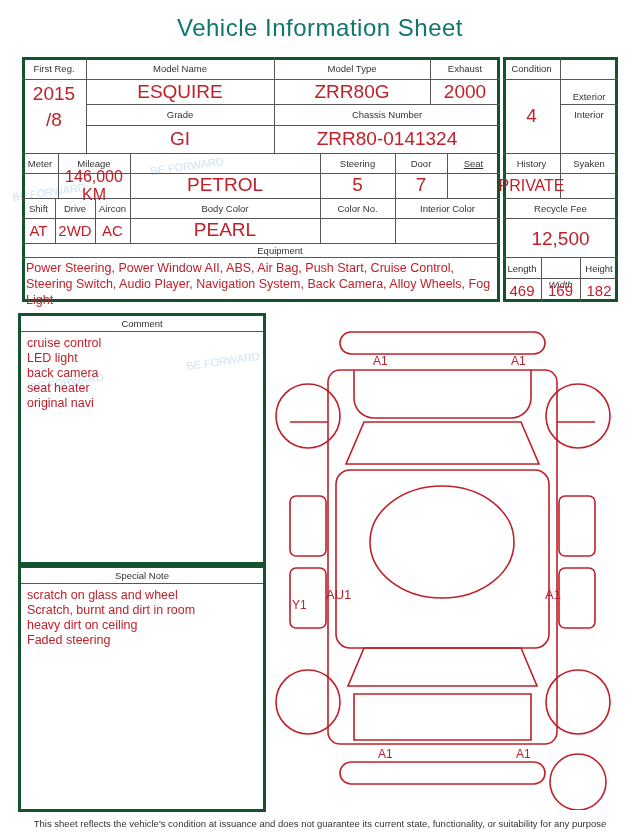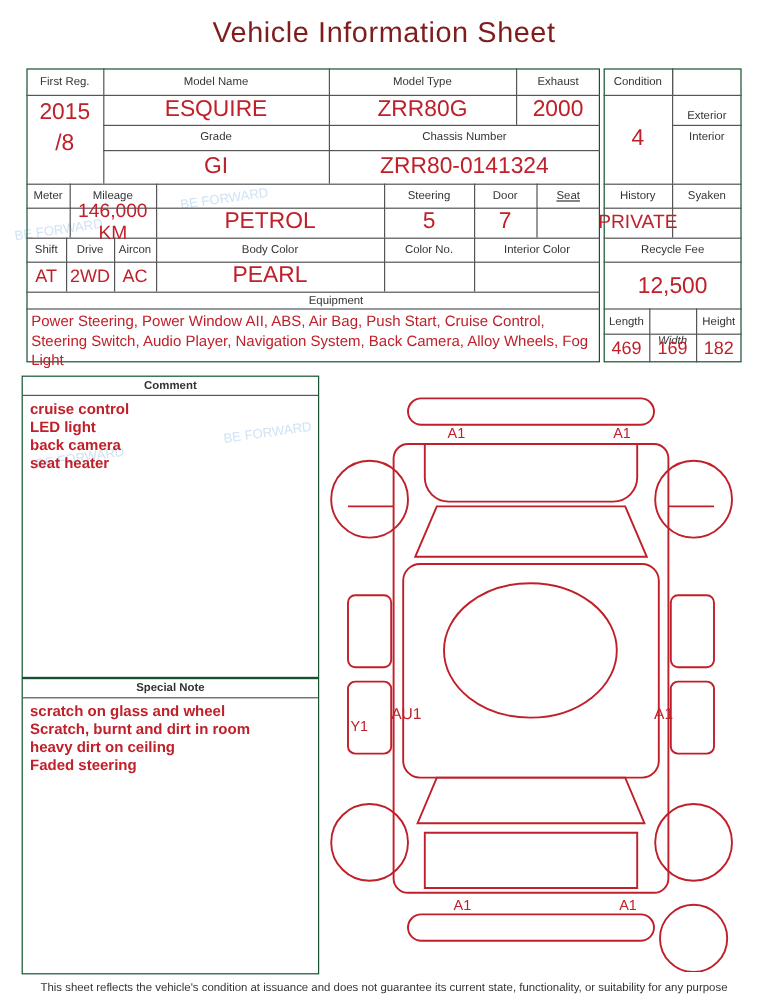--- a/index.html
+++ b/index.html
@@ -7,24 +7,24 @@
     width:640px;height:835px;
     background:#ffffff;
     font-family:"Liberation Sans", sans-serif;
     color:#333333;
     position:relative;
     overflow:hidden;
   }
   .sheet{position:absolute;left:0;top:0;width:640px;height:835px;}
   .title{
     position:absolute;left:0;top:14px;width:640px;text-align:center;
-    font-size:24px;color:#7f1d1d;letter-spacing:0.5px;
+    font-size:24px;color:#0f766e;letter-spacing:0.5px;
   }
   
-  .box{position:absolute;box-sizing:border-box;border:1px solid #14532d;font-weight:bold;}
+  .box{position:absolute;box-sizing:border-box;border:3px solid #14532d;}
   .lbl{
     font-size:9.5px;color:#333;text-align:center;
     display:flex;align-items:center;justify-content:center;
     box-sizing:border-box;
   }
   .val{
     color:#c0202a;text-align:center;
     display:flex;align-items:center;justify-content:center;
     box-sizing:border-box;
   }
@@ -188,20 +188,21 @@
   <div class="lbl" style="position:absolute;left:580px;top:258px;width:38px;height:20px;">Height</div>
   <div class="val med" style="position:absolute;left:580px;top:278px;width:38px;height:24px;">182</div>
 
   <div class="box" style="left:18px;top:313px;width:248px;height:252px;">
     <div class="note-hdr">Comment</div>
     <div class="note-body">
       <div>cruise control</div>
       <div>LED light</div>
       <div>back camera</div>
       <div>seat heater</div>
+      <div>original navi</div>
     </div>
   </div>
 
   <div class="box" style="left:18px;top:565px;width:248px;height:247px;">
     <div class="note-hdr">Special Note</div>
     <div class="note-body">
       <div>scratch on glass and wheel</div>
       <div>Scratch, burnt and dirt in room</div>
       <div>heavy dirt on ceiling</div>
       <div>Faded steering</div>

